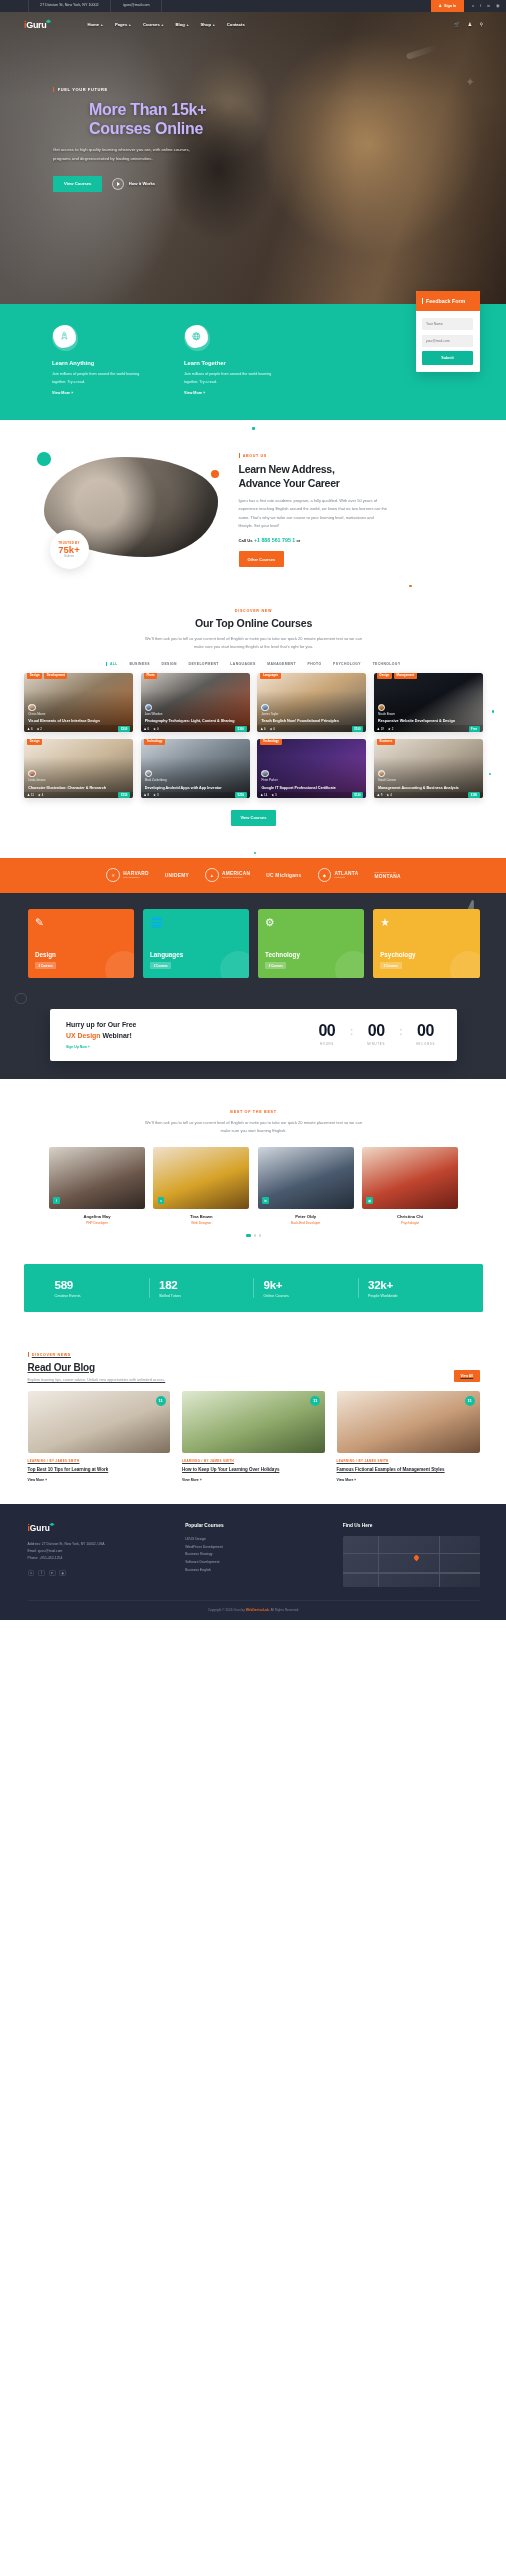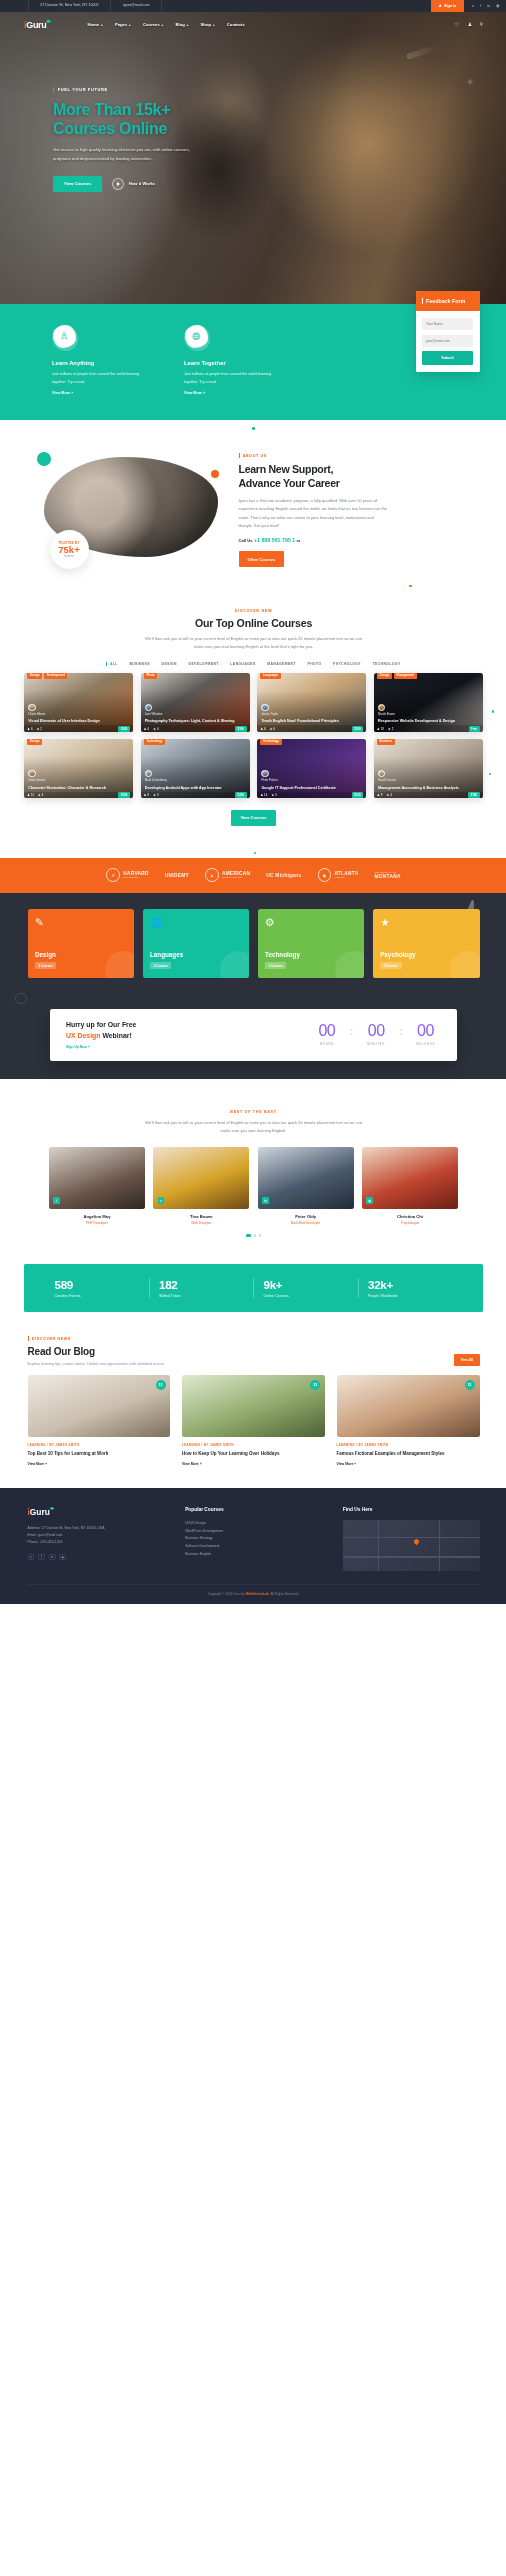--- a/index.html
+++ b/index.html
@@ -33,21 +33,21 @@
   .logo .cap{position:absolute;top:-0.5px;right:-4.8px;width:5.8px;height:3.7px;background:#17c3a3;clip-path:polygon(0% 55%,50% 0%,100% 55%,50% 100%);}
   .nav{display:flex;gap:12px;margin-left:41px;}
   .nav a{color:#fff;font-size:4.2px;font-weight:bold;text-decoration:none;display:flex;align-items:center;gap:1.6px;text-shadow:0 0.5px 1.6px rgba(0,0,0,.5);}
   .nav a .plus{font-size:3.7px;opacity:.95;}
   .nav-icons{margin-left:auto;display:flex;gap:7.4px;align-items:center;color:#fff;font-size:4.8px;}
   .nav-icons .ico{opacity:.95;text-shadow:0 0.5px 1.6px rgba(0,0,0,.5);}
 
   .hero-inner{position:relative;z-index:5;padding:57px 0 0 53px;}
   .eyebrow{display:flex;align-items:center;gap:3.7px;font-size:4px;font-weight:bold;letter-spacing:0.6px;color:#fff;margin-bottom:7.4px;}
   .eyebrow .bar{width:1.1px;height:5.3px;background:#f4661e;display:inline-block;}
-  h1.hero-title{font-size:16px;line-height:1.22;font-weight:bold;color:#14b8a6;letter-spacing:-0.3px;text-shadow:0 1.1px 4.2px rgba(0,0,0,.35);}
+  h1.hero-title{font-size:16px;line-height:1.22;font-weight:bold;color:#c4b5fd;letter-spacing:-0.3px;text-shadow:0 1.1px 4.2px rgba(0,0,0,.35);margin-left:36px;}
   .hero-sub{margin-top:7.4px;font-size:4.2px;line-height:2;color:#eae7e3;max-width:153px;text-shadow:0 0.5px 2.1px rgba(0,0,0,.5);}
   .hero-cta{margin-top:12.7px;display:flex;align-items:center;gap:9.5px;}
   .btn-teal{background:#12c0a0;color:#fff;font-size:4.2px;font-weight:bold;padding:5.8px 11px;border:none;border-radius:1.1px;cursor:pointer;}
   .play-wrap{display:flex;align-items:center;gap:4.8px;}
   .play{width:12px;height:12px;border-radius:50%;border:0.5px solid rgba(255,255,255,.55);display:flex;align-items:center;justify-content:center;background:rgba(255,255,255,.08);}
   .play i{width:0;height:0;border-left:3.2px solid #fff;border-top:2.1px solid transparent;border-bottom:2.1px solid transparent;margin-left:1.1px;}
   .howit{font-size:4.2px;font-weight:bold;color:#fff;text-shadow:0 0.5px 2.1px rgba(0,0,0,.5);}
   .hero-deco{position:absolute;z-index:4;}
   .hd1{top:37px;right:69px;width:32px;height:6.3px;background:linear-gradient(90deg,rgba(255,255,255,.17),rgba(255,255,255,0));border-radius:3.2px;transform:rotate(-18deg);}
   .hd2{top:63px;right:32px;color:rgba(255,255,255,.2);font-size:11.6px;}
@@ -155,21 +155,21 @@
 
   
   .countdown-wrap{background:#2b303b;padding-bottom:18px;}
   .countdown{width:407px;margin:0 auto;background:#fff;border-radius:2.1px;box-shadow:0 5.3px 16px rgba(0,0,0,.22);padding:11.6px 16px;display:flex;align-items:center;}
   .cd-left h3{font-size:6.9px;color:#22262b;line-height:1.5;}
   .cd-left h3 .ux{color:#f4661e;}
   .cd-left .sm{margin-top:4.2px;font-size:3.4px;color:#8a9098;}
   .cd-left .sm b{color:#12c0a0;}
   .cd-right{margin-left:auto;display:flex;align-items:center;gap:7.4px;}
   .cd-unit{text-align:center;min-width:31px;}
-  .cd-unit .num{font-size:16px;font-weight:normal;color:#8b5cf6;line-height:1;letter-spacing:-0.5px;}
+  .cd-unit .num{font-size:16px;font-weight:bold;color:#0f172a;line-height:1;letter-spacing:-0.5px;}
   .cd-unit .lab{font-size:2.9px;letter-spacing:0.7px;color:#9aa0a6;margin-top:3.2px;}
   .cd-sep{font-size:10.6px;color:#d6dade;font-weight:bold;margin-top:-6.3px;}
 
   
   .instr{padding:22px 0 16px 0;position:relative;}
   .inst-grid{display:grid;grid-template-columns:repeat(4,1fr);gap:8.4px;padding:0 49px;margin-top:11.6px;}
   .inst{text-align:center;}
   .inst .ph{height:62px;border-radius:2.1px;overflow:hidden;position:relative;}
   .inst .soc{position:absolute;left:4.2px;bottom:4.2px;width:6.9px;height:6.9px;border-radius:1.1px;background:#12c0a0;color:#fff;font-size:3.7px;display:flex;align-items:center;justify-content:center;}
   .inst h5{margin-top:5.3px;font-size:4.2px;color:#22262b;}
@@ -179,21 +179,21 @@
   .inst-dots i.on{background:#12c0a0;width:5.3px;border-radius:1.1px;}
 
   
   .stats{background:#12c0a0;margin:11.6px 24px 0 24px;border-radius:1.6px;padding:13.7px 21px;display:flex;}
   .stat{flex:1;border-right:0.5px solid rgba(255,255,255,.28);padding-left:9.5px;}
   .stat:last-child{border-right:none;}
   .stat .n{font-size:11.6px;font-weight:bold;color:#fff;letter-spacing:-0.3px;}
   .stat .t{margin-top:3.7px;font-size:3.7px;color:#e3fbf5;}
 
   
-  .blog{padding:24px 0 21px 0;}
+  .blog{padding:40px 0 21px 0;text-decoration:underline;}
   .blog-head{display:flex;align-items:flex-end;padding:0 27.5px;margin-bottom:9.5px;}
   .blog-head .eyeb{display:flex;align-items:center;gap:3.2px;font-size:3.7px;font-weight:bold;letter-spacing:0.6px;color:#f4661e;margin-bottom:4.8px;}
   .blog-head .eyeb .bar{width:1.1px;height:4.8px;background:#f4661e;}
   .blog-head h2{font-size:10px;color:#22262b;letter-spacing:-0.2px;}
   .blog-head p{margin-top:4.8px;font-size:3.7px;color:#8a9098;}
   .blog-head .viewall{margin-left:auto;background:#f4661e;color:#fff;font-size:3.4px;font-weight:bold;padding:3.7px 6.3px;border:none;border-radius:1.1px;cursor:pointer;font-family:inherit;}
   .blog-grid{display:grid;grid-template-columns:repeat(3,1fr);gap:11.6px;padding:0 27.5px;}
   .post .ph{height:62px;border-radius:2.1px;position:relative;overflow:hidden;}
   .post .badge{position:absolute;right:4.8px;top:4.8px;width:10px;height:10px;border-radius:50%;background:#12c0a0;color:#fff;font-size:4.2px;font-weight:bold;display:flex;align-items:center;justify-content:center;}
   .post .cats{margin-top:5.8px;font-size:2.9px;letter-spacing:0.4px;color:#f4661e;font-weight:bold;}
@@ -379,21 +379,21 @@
         <span class="big">75k+</span>
         <span class="sub">Students</span>
       </div>
     </div>
     <div class="about-txt">
       <div class="eyebrow-o">
         <span class="bar"></span>
         <span>ABOUT US</span>
       </div>
       <h2>
-        <span>Learn New Support,</span><br>
+        <span>Learn New Address,</span><br>
         <span>Advance Your Career</span>
       </h2>
       <p>Iguru has a first rate academic program, a fully qualified. With over 50 years of experience teaching English around the world, we know that no two learners are the same. That's why we tailor our course to your learning level, motivations and lifestyle. Set your level!</p>
       <div class="callus">
         <span>Call Us</span>
         <span class="tel">+1 888 561 795 1</span>
         <span class="or">or</span>
       </div>
       <button class="btn-orange">Other Courses</button>
     </div>

